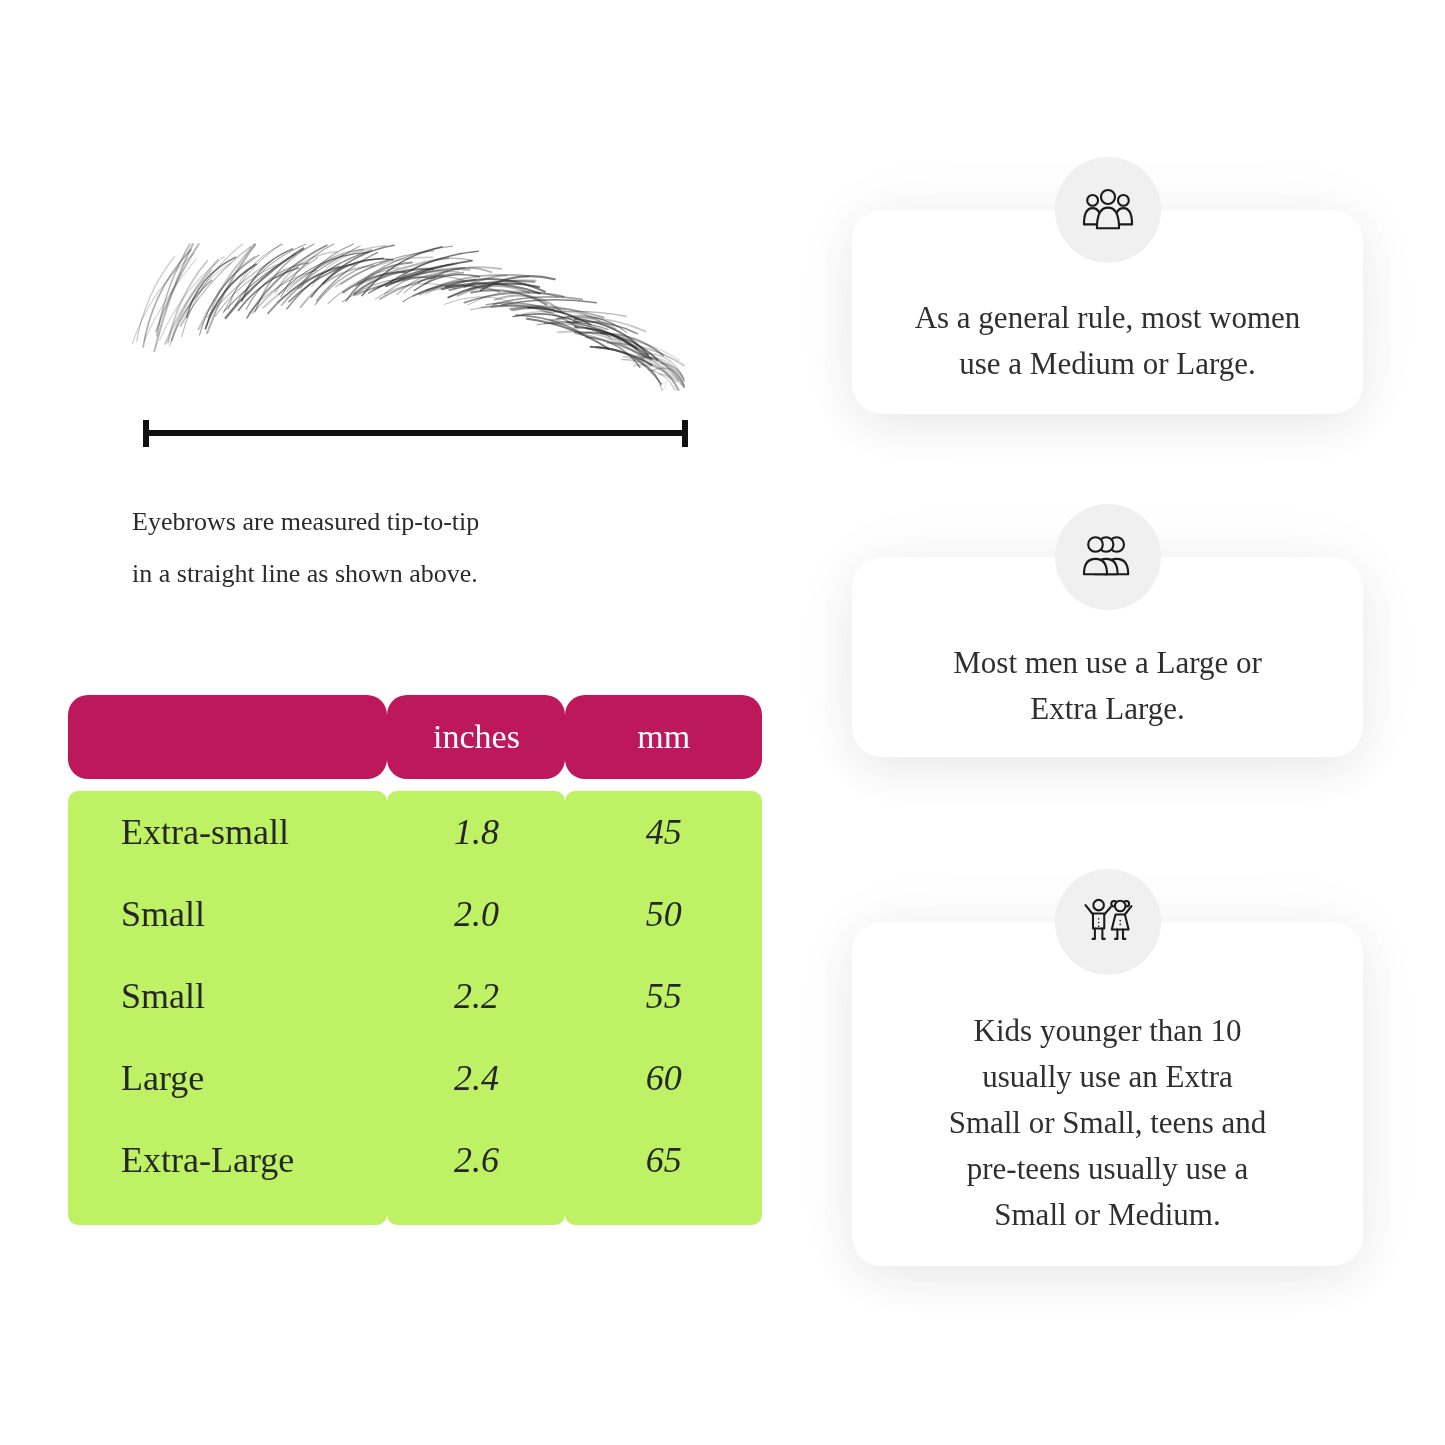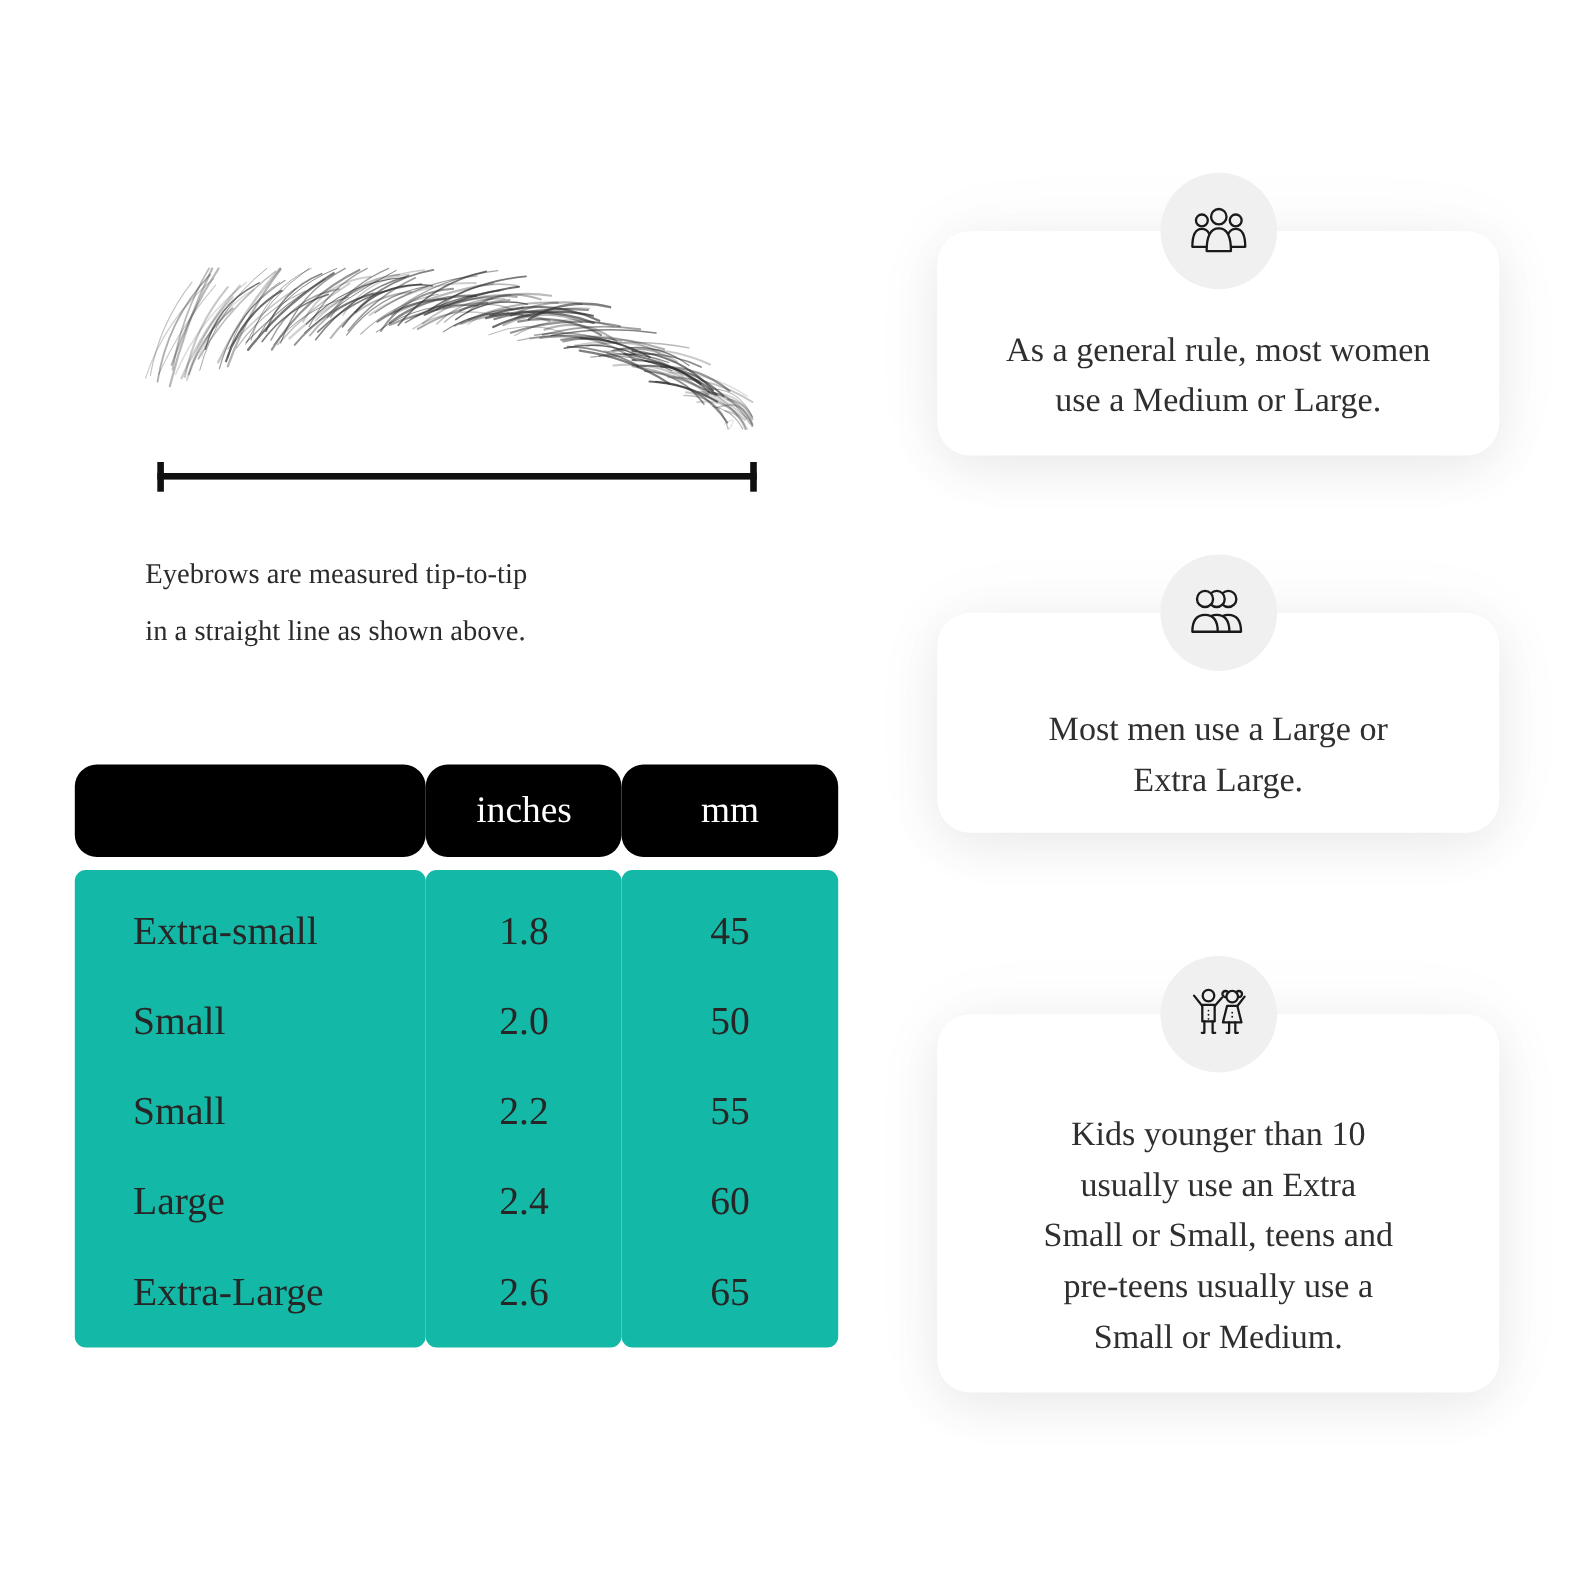--- a/index.html
+++ b/index.html
@@ -22,29 +22,29 @@
   .caption { position:absolute; left:132px; top:496px; width:610px;
              font-size:26px; line-height:52px; color:#2b2b2b; }
 
   
   .size-table { position:absolute; left:68px; top:695px; width:694px; }
   .tbl-row { display:flex; justify-content:space-between; }
   .col-1 { width:325px; }
   .col-2 { width:181px; }
   .col-3 { width:200px; }
   .hdr-cell {
-    height:84px; background:#000000; border-radius:20px;
+    height:84px; background:#be185d; border-radius:20px;
     display:flex; align-items:center; justify-content:center;
     color:#ffffff; font-size:34px;
   }
   .tbl-body { margin-top:12px; }
-  .body-col { background:#14b8a6; border-radius:10px; height:434px; padding-top:14px; }
+  .body-col { background:#bef264; border-radius:10px; height:434px; }
   .cell { height:82px; display:flex; align-items:center; font-size:36px; color:#262626; }
   .cell.label { justify-content:flex-start; padding-left:53px; }
-  .cell.value { justify-content:center; }
+  .cell.value { justify-content:center;font-style:italic; }
 
   
   .card {
     position:absolute; left:852px; width:511px; background:#ffffff; border-radius:30px;
     box-shadow:0 12px 45px rgba(0,0,0,.07), 0 0 80px rgba(0,0,0,.035);
     display:flex; flex-direction:column; align-items:center; justify-content:center;
     padding-top:58px; text-align:center;
   }
   .card.c1 { top:210px; height:204px; }
   .card.c2 { top:557px; height:200px;align-items:center; }

